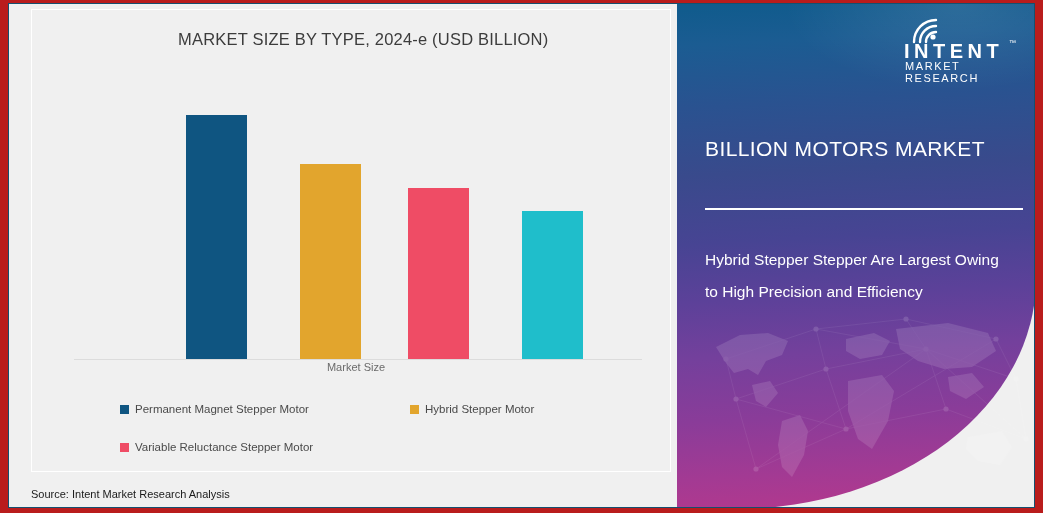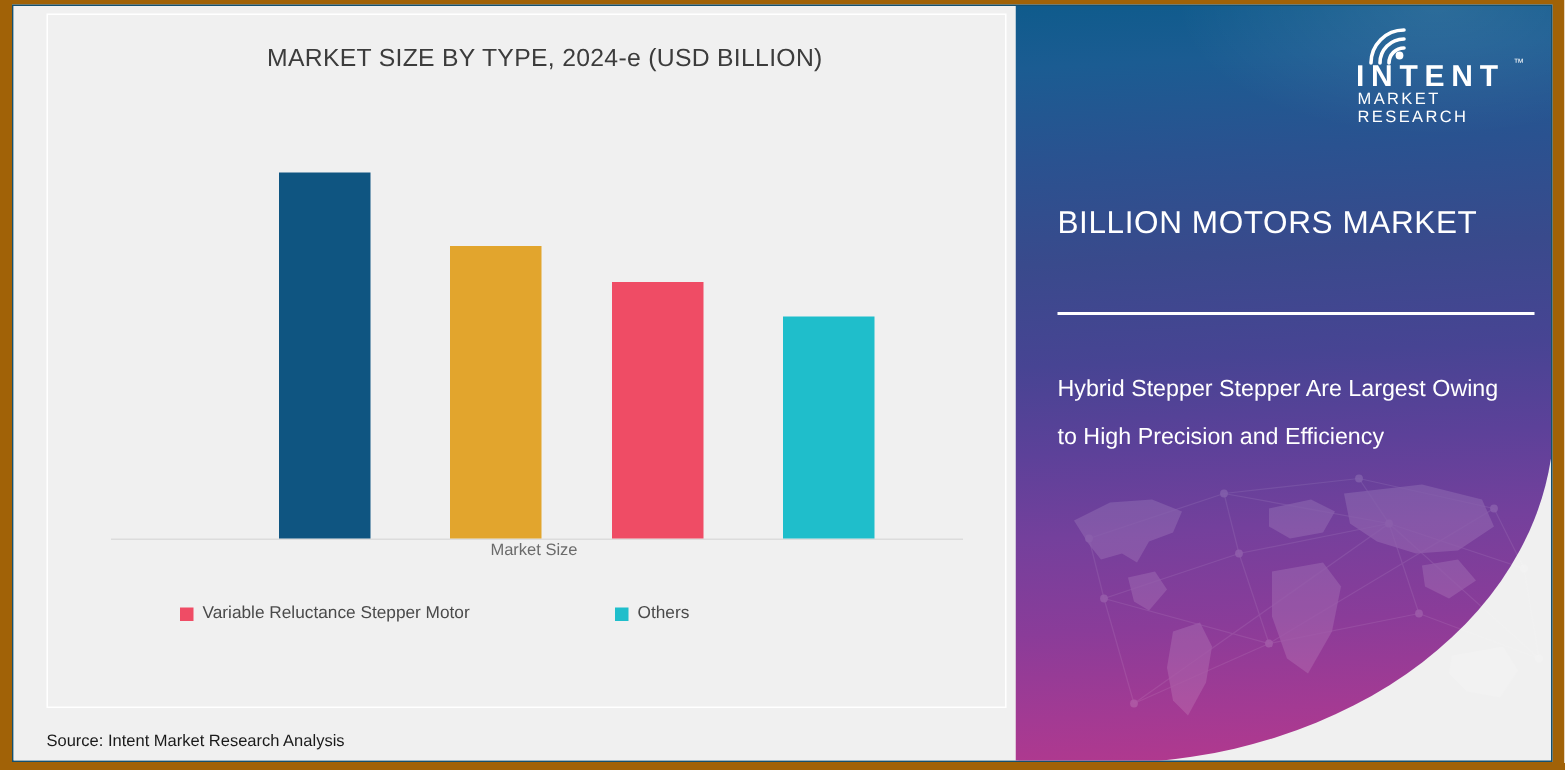--- a/index.html
+++ b/index.html
@@ -14,21 +14,21 @@
     font-family: "Liberation Sans", sans-serif;
     position: relative;
   }
 
   
   #infographic {
     position: absolute;
     left: 0; top: 0;
     width: 1043px;
     height: 513px;
-    background: #a16207;
+    background: #b91c1c;
     overflow: hidden;
   }
   .card-frame {
     position: absolute;
     left: 8px;
     top: 3px;
     width: 1027px;
     height: 505px;
     border: 1.5px solid #14506f;
     box-sizing: border-box;
@@ -266,26 +266,32 @@
             <div class="bar" style="left: 234px; height: 195.2px; background: rgb(226, 165, 45);"></div>
             <div class="bar" style="left: 342px; height: 171.2px; background: rgb(239, 76, 101);"></div>
             <div class="bar" style="left: 456px; height: 148.2px; background: rgb(31, 190, 203);"></div>
           </div>
           <div class="axis-label">Market Size</div>
         </div>
 
         <div class="legend">
           <div class="legend-row">
             <div class="legend-item">
+              <span class="legend-swatch" style="background:#0f5581;"></span>
+              <span class="legend-text">Permanent Magnet Stepper Motor</span>
+            </div>
+            <div class="legend-item narrow">
+              <span class="legend-swatch" style="background:#e2a52d;"></span>
+              <span class="legend-text">Hybrid Stepper Motor</span>
+            </div>
+          </div>
+          <div class="legend-row">
+            <div class="legend-item">
               <span class="legend-swatch" style="background:#ef4c65;"></span>
               <span class="legend-text">Variable Reluctance Stepper Motor</span>
-            </div>
-            <div class="legend-item narrow">
-              <span class="legend-swatch" style="background:#1fbecb;"></span>
-              <span class="legend-text">Others</span>
             </div>
           </div>
         </div>
 
       </div>
 
       <div class="source-text">Source: Intent Market Research Analysis</div>
 
     </div>
 

